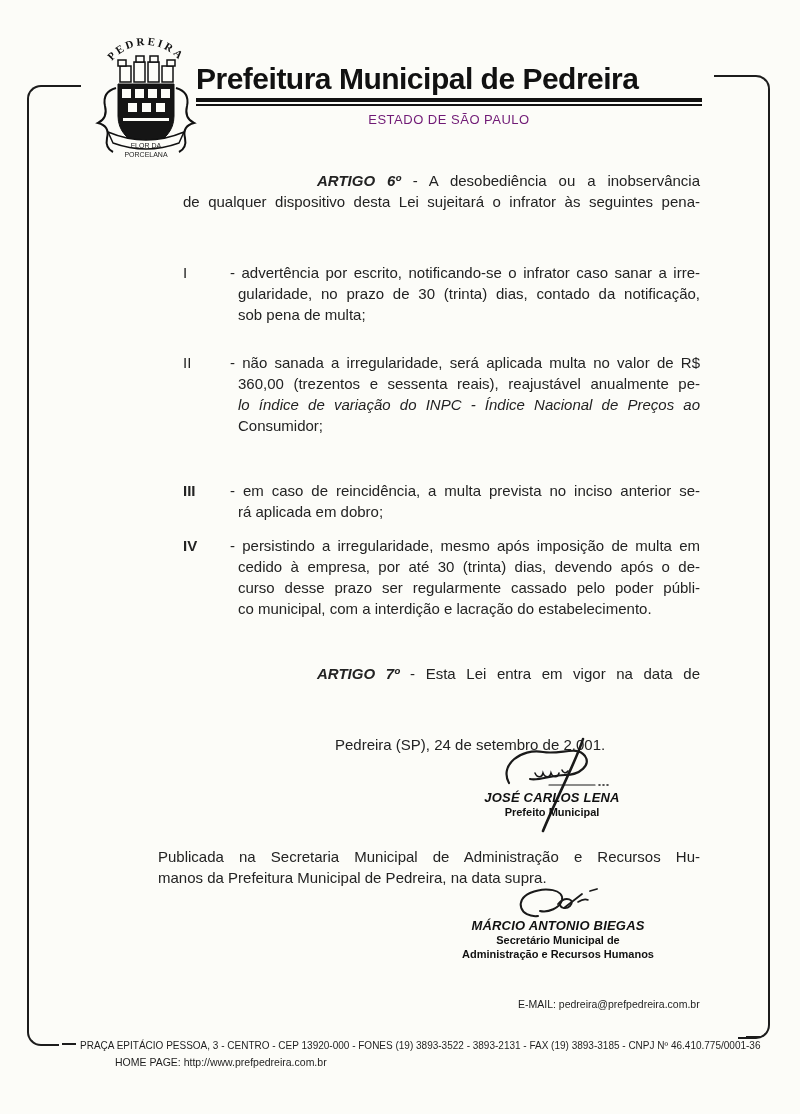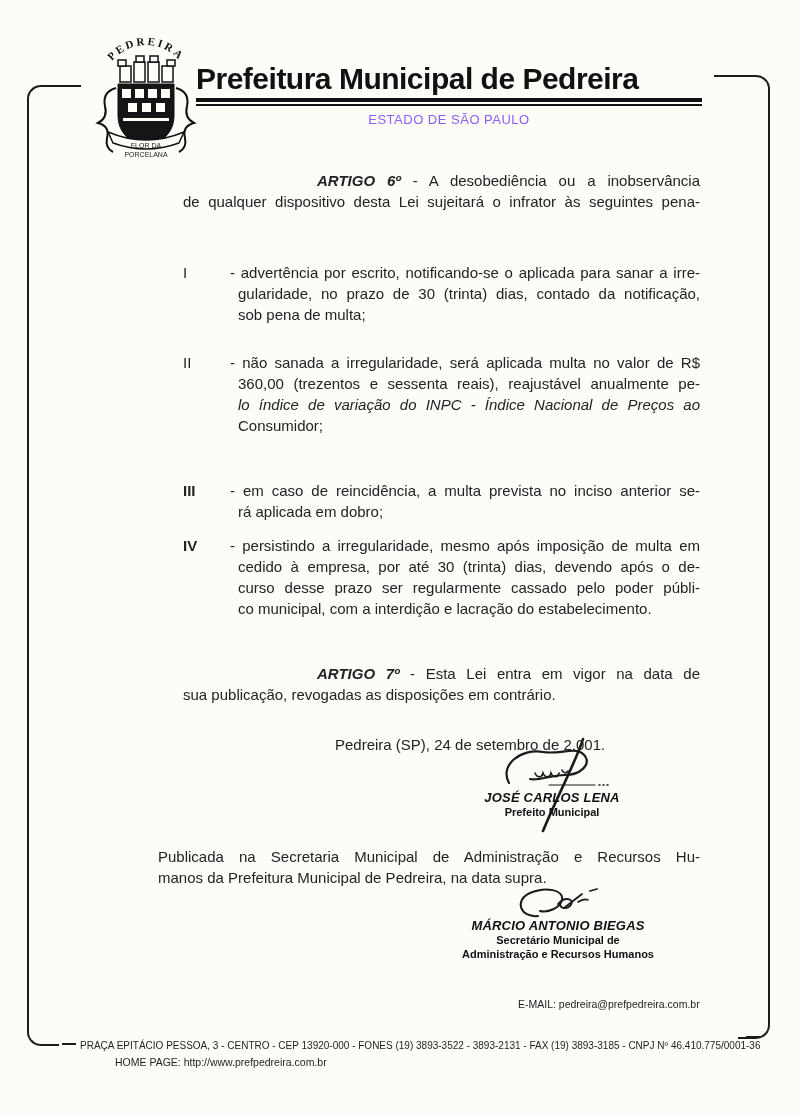--- a/index.html
+++ b/index.html
@@ -24,21 +24,21 @@
 
   
   .crest{position:absolute;left:90px;top:36px;}
   .title-block{position:absolute;left:196px;top:62px;width:506px;}
   .org-title{
     font-size:30px;font-weight:bold;letter-spacing:-0.5px;
     color:#111;white-space:nowrap;font-style:normal;
   }
   .rule-thick{height:4px;background:#111;margin-top:2px;}
   .rule-thin{height:2px;background:#111;margin-top:2px;}
-  .org-subtitle{margin-top:6px;text-align:center;font-size:13px;letter-spacing:0.5px;color:#8b5cf6;}
+  .org-subtitle{margin-top:6px;text-align:center;font-size:13px;letter-spacing:0.5px;color:#701a75;}
 
   
   .para{position:absolute;left:183px;width:517px;font-size:15px;line-height:21px;color:#232323;}
   .jl{text-align:justify;text-align-last:justify;}
   .indent1{padding-left:134px;}
   .artlabel{font-weight:bold;font-style:italic;}
   .item{position:absolute;left:183px;width:517px;display:flex;font-size:15px;line-height:21px;color:#232323;}
   .numeral{flex:0 0 47px;}
   .numeral.b{font-weight:bold;}
   .itemlines{flex:1;}
@@ -120,21 +120,21 @@
 </div>
 
 <div class="para" style="top:170px;">
   <div class="jl indent1"><span class="artlabel">ARTIGO 6º</span><span> - A desobediência ou a inobservância</span></div>
   <div class="jl">de qualquer dispositivo desta Lei sujeitará o infrator às seguintes pena-</div>
 </div>
 
 <div class="item" style="top:262px;">
   <span class="numeral">I</span>
   <div class="itemlines">
-    <div class="jl">- advertência por escrito, notificando-se o aplicada para sanar a irre-</div>
+    <div class="jl">- advertência por escrito, notificando-se o infrator caso sanar a irre-</div>
     <div class="jl cont">gularidade, no prazo de 30 (trinta) dias, contado da notificação,</div>
     <div class="cont">sob pena de multa;</div>
   </div>
 </div>
 
 <div class="item" style="top:352px;">
   <span class="numeral">II</span>
   <div class="itemlines">
     <div class="jl">- não sanada a irregularidade, será aplicada multa no valor de R$</div>
     <div class="jl cont">360,00 (trezentos e sessenta reais), reajustável anualmente pe-</div>
@@ -156,21 +156,20 @@
   <div class="itemlines">
     <div class="jl">- persistindo a irregularidade, mesmo após imposição de multa em</div>
     <div class="jl cont">cedido à empresa, por até 30 (trinta) dias, devendo após o de-</div>
     <div class="jl cont">curso desse prazo ser regularmente cassado pelo poder públi-</div>
     <div class="cont">co municipal, com a interdição e lacração do estabelecimento.</div>
   </div>
 </div>
 
 <div class="para" style="top:663px;">
   <div class="jl indent1"><span class="artlabel">ARTIGO 7º</span><span> - Esta Lei entra em vigor na data de</span></div>
-  <div>sua publicação, revogadas as disposições em contrário.</div>
 </div>
 
 <div class="dateline">Pedreira (SP), 24 de setembro de 2.001.</div>
 
 <svg class="sig-svg" style="left:495px;top:737px;" width="118" height="96" viewBox="0 0 118 96">
   <g stroke="#1a1a1a" fill="none" stroke-linecap="round">
     <path d="M88,2 C82,22 62,60 48,94" stroke-width="2.6"></path>
     <path d="M14,46 C4,28 26,11 48,15 C66,18 82,8 90,19 C96,28 85,38 70,38 C56,38 44,44 35,42" stroke-width="2.2"></path>
     <path d="M40,36 c2,5 7,5 8,0 c2,5 7,5 8,0 c2,5 7,5 8,0 m3,-3 c1,3 4,4 6,1" stroke-width="1.6"></path>
     <path d="M54,48 L100,48" stroke-width="1.2"></path>

